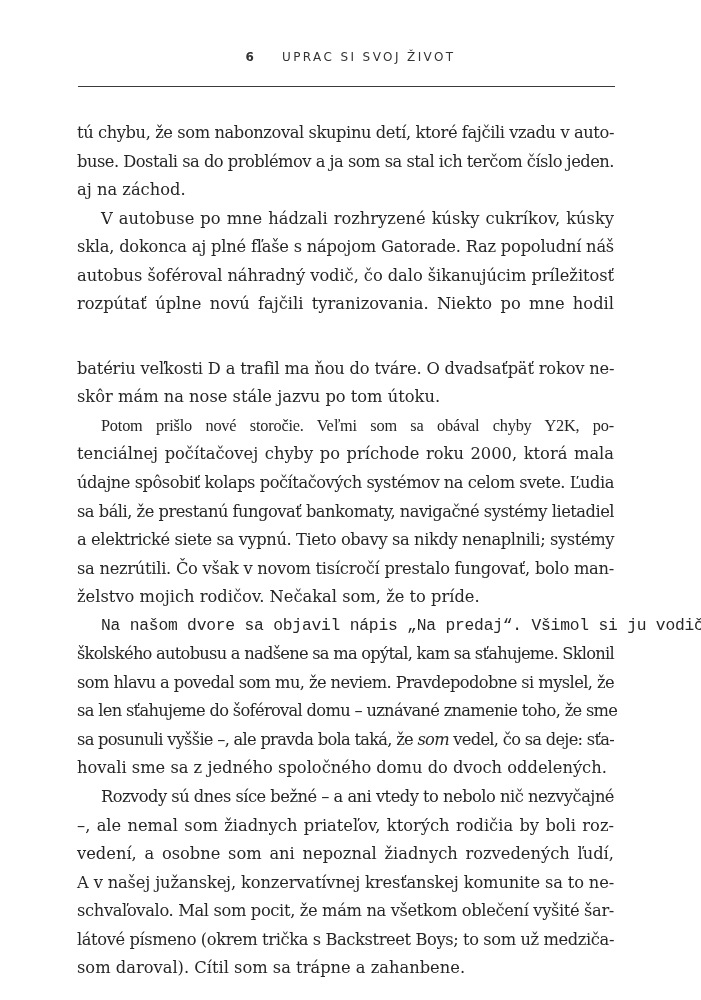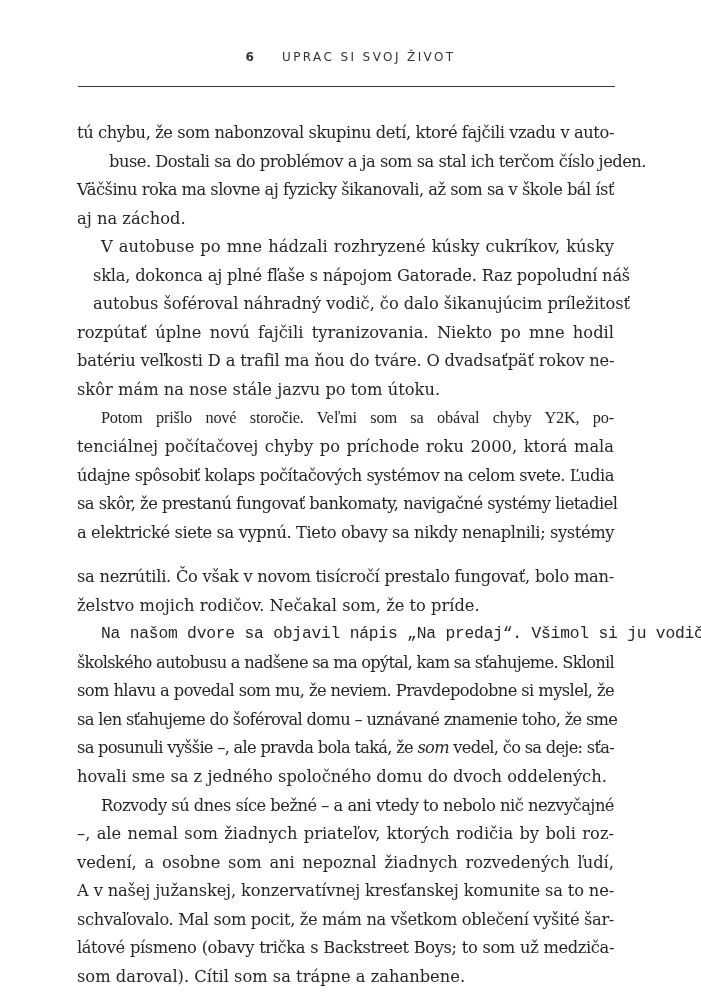--- a/index.html
+++ b/index.html
@@ -77,51 +77,50 @@
 
 <div class="running-header">
   <span class="page-num">6</span>
   <span class="book-title">UPRAC SI SVOJ ŽIVOT</span>
 </div>
 <div class="header-rule"></div>
 
 <div class="body-text" id="body-text">
     <div>
       <span class="line" style="letter-spacing: -0.407609px;">tú chybu, že som nabonzoval skupinu detí, ktoré fajčili vzadu v auto-</span>
-      <span class="line" style="letter-spacing: -0.50558px; margin-left: 32px;">buse. Dostali sa do problémov a ja som sa stal ich terčom číslo jeden.</span>
-      <span class="line" style="letter-spacing: -0.509903px;">Väčšinu roka ma slovne aj fyzicky šikanovali, až som sa v škole bál ísť</span>
+      <span class="line" style="letter-spacing: -0.50558px;">buse. Dostali sa do problémov a ja som sa stal ich terčom číslo jeden.</span>
       <span class="line last">aj na záchod.</span>
     </div>
     <div>
       <span class="line indent">V autobuse po mne hádzali rozhryzené kúsky cukríkov, kúsky</span>
-      <span class="line" style="letter-spacing: -0.219471px; margin-left: 16px;">skla, dokonca aj plné fľaše s nápojom Gatorade. Raz popoludní náš</span>
-      <span class="line" style="letter-spacing: -0.0692308px; margin-left: 16px;">autobus šoféroval náhradný vodič, čo dalo šikanujúcim príležitosť</span>
+      <span class="line" style="letter-spacing: -0.219471px;">skla, dokonca aj plné fľaše s nápojom Gatorade. Raz popoludní náš</span>
+      <span class="line" style="letter-spacing: -0.0692308px;">autobus šoféroval náhradný vodič, čo dalo šikanujúcim príležitosť</span>
       <span class="line">rozpútať úplne novú fajčili tyranizovania. Niekto po mne hodil</span>
-      <span class="line" style="letter-spacing: -0.182136px;">batériu veľkosti D a trafil ma ňou do tváre. O dvadsaťpäť rokov ne-</span>
+      <span class="line" style="letter-spacing: -0.182136px; margin-top: 36px;">batériu veľkosti D a trafil ma ňou do tváre. O dvadsaťpäť rokov ne-</span>
       <span class="line last">skôr mám na nose stále jazvu po tom útoku.</span>
     </div>
     <div>
       <span class="line indent" style="letter-spacing: -0.193548px; font-family: Liberation Serif, serif;">Potom prišlo nové storočie. Veľmi som sa obával chyby Y2K, po-</span>
       <span class="line">tenciálnej počítačovej chyby po príchode roku 2000, ktorá mala</span>
       <span class="line" style="letter-spacing: -0.473958px;">údajne spôsobiť kolaps počítačových systémov na celom svete. Ľudia</span>
-      <span class="line" style="letter-spacing: -0.501838px;">sa skôr, že prestanú fungovať bankomaty, navigačné systémy lietadiel</span>
+      <span class="line" style="letter-spacing: -0.501838px;">sa báli, že prestanú fungovať bankomaty, navigačné systémy lietadiel</span>
       <span class="line" style="letter-spacing: -0.394701px;">a elektrické siete sa vypnú. Tieto obavy sa nikdy nenaplnili; systémy</span>
-      <span class="line" style="letter-spacing: -0.271369px; margin-top: 16px;">sa nezrútili. Čo však v novom tisícročí prestalo fungovať, bolo man-</span>
+      <span class="line" style="letter-spacing: -0.271369px;">sa nezrútili. Čo však v novom tisícročí prestalo fungovať, bolo man-</span>
       <span class="line last">želstvo mojich rodičov. Nečakal som, že to príde.</span>
     </div>
     <div>
       <span class="line indent" style="letter-spacing: -0.204117px; font-family: Liberation Mono, monospace;">Na našom dvore sa objavil nápis „Na predaj“. Všimol si ju vodič</span>
       <span class="line" style="letter-spacing: -0.744485px;">školského autobusu a nadšene sa ma opýtal, kam sa sťahujeme. Sklonil</span>
       <span class="line" style="letter-spacing: -0.592093px;">som hlavu a povedal som mu, že neviem. Pravdepodobne si myslel, že</span>
       <span class="line" style="letter-spacing: -0.690814px;">sa len sťahujeme do šoféroval domu – uznávané znamenie toho, že sme</span>
       <span class="line" style="letter-spacing: -0.724029px;"><span>sa posunuli vyššie –, ale pravda bola taká, že </span><em>som</em><span> vedel, čo sa deje: sťa-</span></span>
       <span class="line last">hovali sme sa z jedného spoločného domu do dvoch oddelených.</span>
     </div>
     <div>
       <span class="line indent" style="letter-spacing: -0.508173px;">Rozvody sú dnes síce bežné – a ani vtedy to nebolo nič nezvyčajné</span>
       <span class="line">–, ale nemal som žiadnych priateľov, ktorých rodičia by boli roz-</span>
       <span class="line">vedení, a osobne som ani nepoznal žiadnych rozvedených ľudí,</span>
       <span class="line" style="letter-spacing: -0.152936px;">A v našej južanskej, konzervatívnej kresťanskej komunite sa to ne-</span>
       <span class="line" style="letter-spacing: -0.359138px;">schvaľovalo. Mal som pocit, že mám na všetkom oblečení vyšité šar-</span>
-      <span class="line" style="letter-spacing: -0.397254px;">látové písmeno (obavy trička s Backstreet Boys; to som už medziča-</span>
+      <span class="line" style="letter-spacing: -0.397254px;">látové písmeno (okrem trička s Backstreet Boys; to som už medziča-</span>
       <span class="line last">som daroval). Cítil som sa trápne a zahanbene.</span>
     </div>
   </div>
 
 </body></html>

